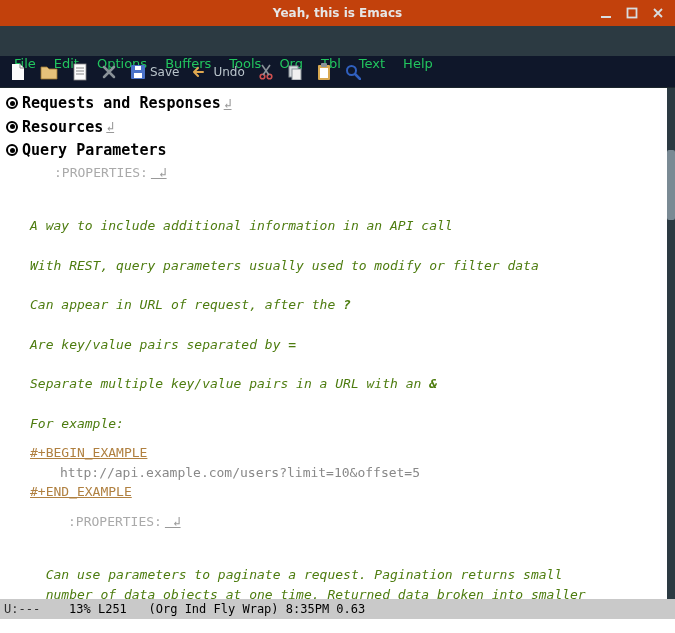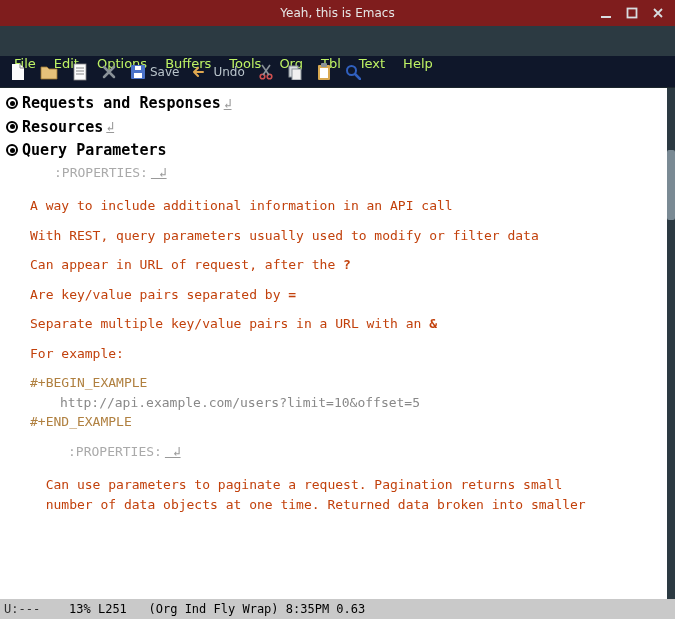--- a/index.html
+++ b/index.html
@@ -6,27 +6,27 @@
   body {
     width: 675px;
     height: 633px;
     font-family: "DejaVu Sans", Arial, sans-serif;
     background: #2c3a42;
     overflow: hidden;
     font-size: 13px;
   }
   .titlebar {
     height: 26px;
-    background: #7f1d1d;
+    background: #c2410c;
     color: #e6e6e6;
     display: flex;
     align-items: center;
     justify-content: center;
     position: relative;
-    font-weight: normal;
+    font-weight: bold;
     font-size: 12px;
   }
   .tb-right {
     position: absolute;
     right: 6px;
     display: flex;
     gap: 4px;
     align-items: center;
   }
   .winbtn {
@@ -40,21 +40,21 @@
   }
   .menubar {
     height: 30px;
     background: #2c3a42;
     display: flex;
     align-items: center;
     padding: 0 6px;
     gap: 2px;
   }
   .menuitem {
-    color: #bef264;
+    color: #22c55e;
     padding: 4px 8px;
     font-size: 13px;
     cursor: pointer;
     margin-top: 44px;
   }
   .toolbar {
     height: 32px;
     background: #0f172a;
     display: flex;
     align-items: center;
@@ -124,22 +124,22 @@
     width:5px;height:5px;
     background:#fff;
     border-radius:50%;
     top:1.5px;left:1.5px;
   }
   .h1 { font-weight:bold; font-size:15px; color:#000;}
   .h2 { font-weight:bold; font-size:15px; color:#000;}
   .link-arrow { color:#999; text-decoration: underline; padding-left:3px;}
   .prop-drawer { color:#aaa; font-size:13px; margin-left: 48px;}
   .prop-drawer .link-arrow { color:#999; }
-  .body-text { color:#c2410c; margin: 0 0 10px 24px; white-space: pre;}
-  .ex-begin, .ex-end { color:#b08040; margin-left:24px; font-size:13px;}
+  .body-text { color:#4d7c0f; margin: 20px 0 10px 24px; white-space: pre; font-style: italic;}
+  .ex-begin, .ex-end { color:#b08040; margin-left:24px; font-size:13px;text-decoration:underline;}
   .ex-url { color:#888; margin-left:54px; font-size:13px;}
   .modeline {
     height: 20px;
     background: #c9c9c9;
     color:#000;
     display:flex;
     align-items:center;
     font-family: "DejaVu Sans Mono", monospace;
     font-size:12px;
     padding: 0 4px;

